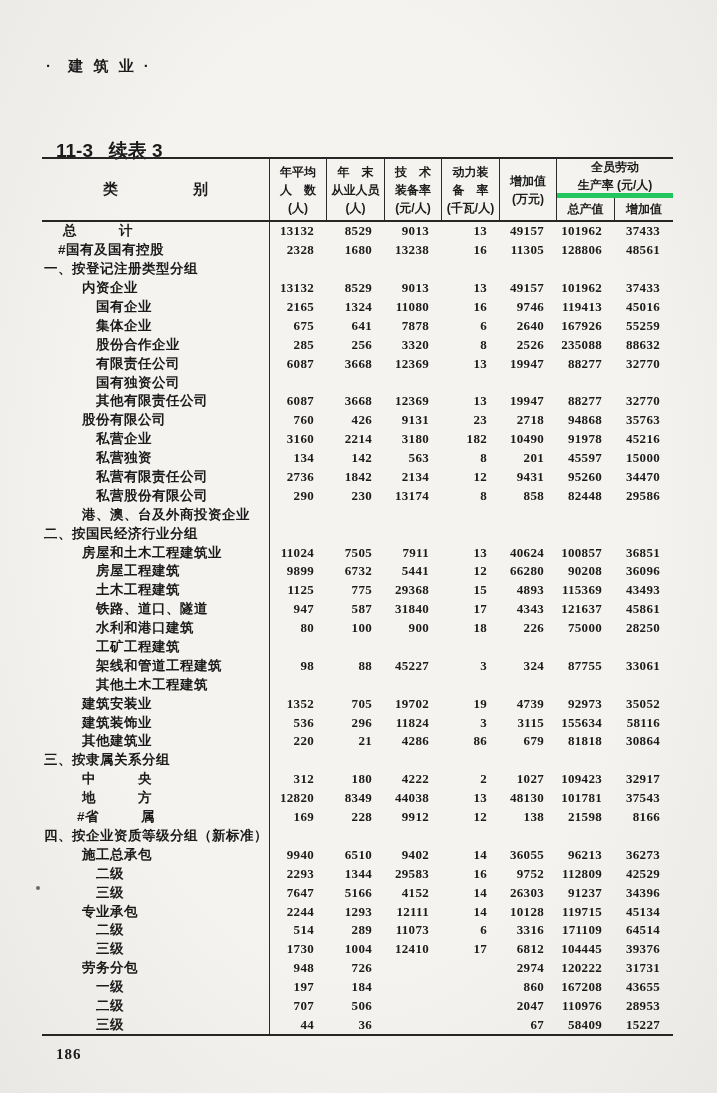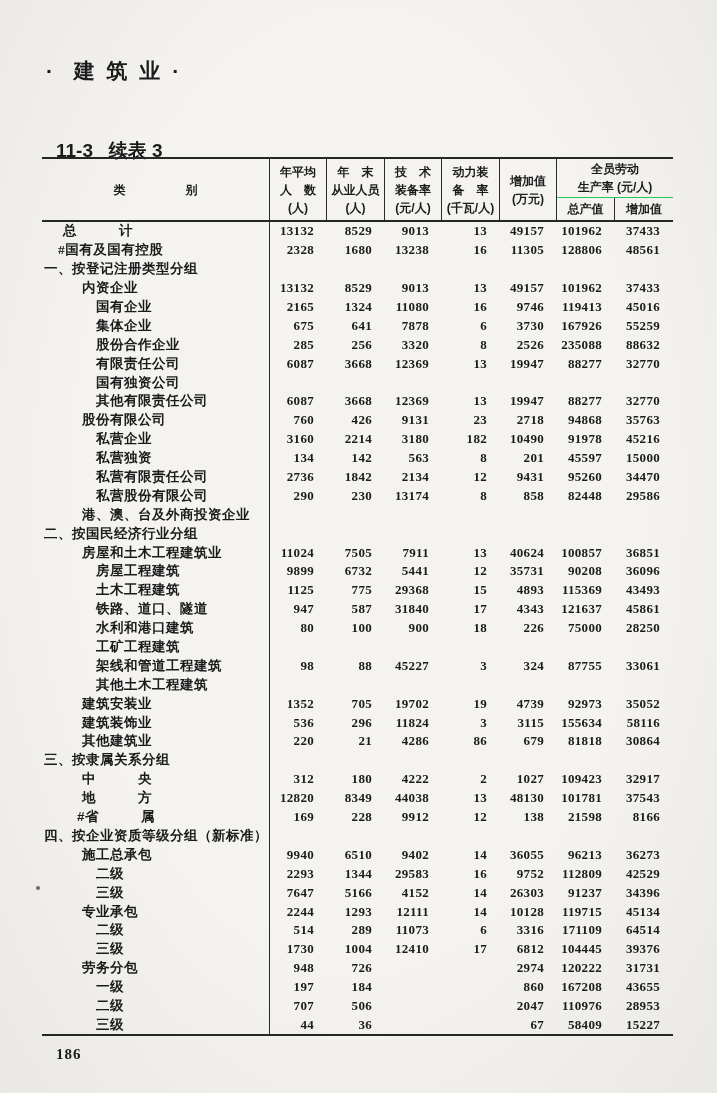--- a/index.html
+++ b/index.html
@@ -6,48 +6,48 @@
   body{
     width:717px;height:1093px;position:relative;overflow:hidden;
     background:#f2f1ee;
     background-image:radial-gradient(ellipse at 50% 45%, #f4f3f0 55%, #e9e8e4 100%);
     font-family:"Liberation Sans","DejaVu Sans",sans-serif;
     color:#1b1b1b;
     -webkit-font-smoothing:antialiased;
   }
   .page-header{
     position:absolute;left:46px;top:57px;
-    font-size:21px;font-weight:700;letter-spacing:3px;white-space:pre;
+    font-size:15px;font-weight:700;letter-spacing:3px;white-space:pre;
   }
   .table-caption{
     position:absolute;left:56px;top:138px;
     font-size:19px;font-weight:700;white-space:pre;
   }
   .stat-table{
     position:absolute;left:42px;top:157px;width:631px;
   }
   .t-head{
     display:flex;height:65px;box-sizing:border-box;
     border-top:2px solid #262626;border-bottom:2px solid #262626;
     font-weight:700;font-size:12px;line-height:1.5;
   }
   .h-cat{
     width:228px;box-sizing:border-box;border-right:1px solid #2b2b2b;
     display:flex;align-items:center;justify-content:center;white-space:pre;
-    font-size:12px;
+    font-size:15px;
   }
   .h-col{
     box-sizing:border-box;border-right:1px solid #2b2b2b;
     display:flex;align-items:center;justify-content:center;
     text-align:center;white-space:pre-line;padding-top:1px;
   }
   .c1{width:57px}.c2{width:58px}.c3{width:57px}.c4{width:58px}.c5{width:57px}
   .h-group{width:116px;display:flex;flex-direction:column;box-sizing:border-box;}
   .h-group-title{
-    height:39px;box-sizing:border-box;border-bottom:1px solid #22c55e;
+    height:39px;box-sizing:border-box;border-bottom:5px solid #22c55e;
     display:flex;align-items:center;justify-content:center;
     text-align:center;white-space:pre-line;
   }
   .h-group-subs{flex:1;display:flex;}
   .h-sub{
     width:58px;box-sizing:border-box;display:flex;align-items:center;justify-content:center;
   }
   .h-sub.first{border-right:1px solid #2b2b2b;}
   .t-body{border-bottom:2px solid #262626;}
   .row{display:flex;height:18.9px;}
@@ -58,21 +58,21 @@
   }
   .cell-num{
     box-sizing:border-box;display:flex;align-items:center;justify-content:flex-end;
     padding-right:13px;
     font-family:"Liberation Serif","DejaVu Serif",serif;
     font-size:13px;font-weight:700;letter-spacing:0.3px;
   }
   .cell-num.v0{width:57px}.cell-num.v1{width:58px}.cell-num.v2{width:57px}
   .cell-num.v3{width:58px}.cell-num.v4{width:57px}.cell-num.v5{width:58px}.cell-num.v6{width:58px}
   .ind-sec{padding-left:2px;}
-  .ind-hash{padding-left:16px;font-family:Liberation Serif, serif;}
+  .ind-hash{padding-left:16px;}
   .ind-total{padding-left:21px;}
   .ind-hash2{padding-left:35px;}
   .ind-g1{padding-left:40px;}
   .ind-g2{padding-left:54px;}
   .page-number{
     position:absolute;left:56px;top:1046px;
     font-family:"Liberation Serif","DejaVu Serif",serif;
     font-size:15px;font-weight:600;letter-spacing:1px;
   }
   .speck{
@@ -163,21 +163,21 @@
           <div class="cell-num v4">9746</div>
           <div class="cell-num v5">119413</div>
           <div class="cell-num v6">45016</div>
         </div>
         <div class="row">
           <div class="cell-label ind-g2">集体企业</div>
           <div class="cell-num v0">675</div>
           <div class="cell-num v1">641</div>
           <div class="cell-num v2">7878</div>
           <div class="cell-num v3">6</div>
-          <div class="cell-num v4">3730</div>
+          <div class="cell-num v4">2640</div>
           <div class="cell-num v5">167926</div>
           <div class="cell-num v6">55259</div>
         </div>
         <div class="row">
           <div class="cell-label ind-g2">股份合作企业</div>
           <div class="cell-num v0">285</div>
           <div class="cell-num v1">256</div>
           <div class="cell-num v2">3320</div>
           <div class="cell-num v3">8</div>
           <div class="cell-num v4">2526</div>
@@ -293,21 +293,21 @@
           <div class="cell-num v4">40624</div>
           <div class="cell-num v5">100857</div>
           <div class="cell-num v6">36851</div>
         </div>
         <div class="row">
           <div class="cell-label ind-g2">房屋工程建筑</div>
           <div class="cell-num v0">9899</div>
           <div class="cell-num v1">6732</div>
           <div class="cell-num v2">5441</div>
           <div class="cell-num v3">12</div>
-          <div class="cell-num v4">35731</div>
+          <div class="cell-num v4">66280</div>
           <div class="cell-num v5">90208</div>
           <div class="cell-num v6">36096</div>
         </div>
         <div class="row">
           <div class="cell-label ind-g2">土木工程建筑</div>
           <div class="cell-num v0">1125</div>
           <div class="cell-num v1">775</div>
           <div class="cell-num v2">29368</div>
           <div class="cell-num v3">15</div>
           <div class="cell-num v4">4893</div>

